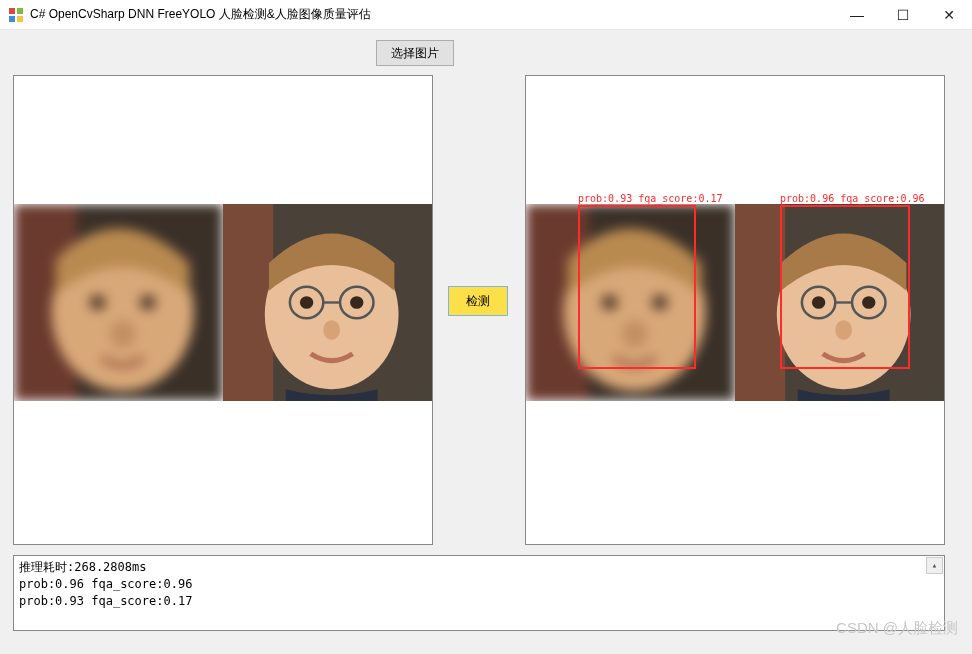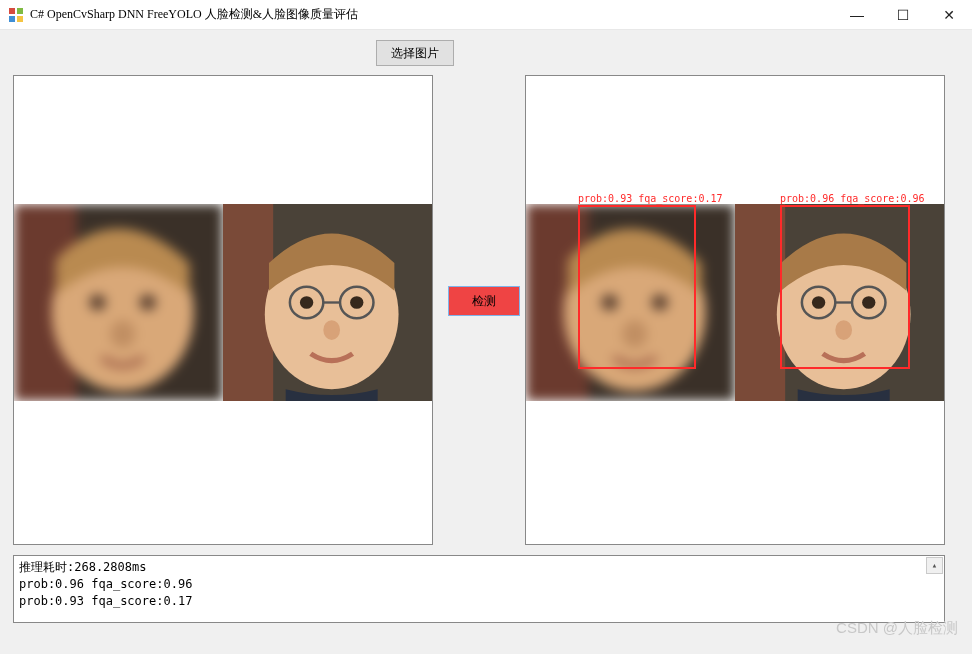--- a/index.html
+++ b/index.html
@@ -18,21 +18,21 @@
       display: flex;
       align-items: center;
       border-bottom: 1px solid #e8e8e8;
     }
     .app-icon {
       width: 16px; height: 16px;
       margin: 0 6px 0 8px;
       display: inline-flex;
     }
     .app-icon svg { width: 16px; height: 16px; }
-    .title-text { flex: 1; font-size: 12px; color: #000; font-family: Liberation Serif, serif; }
+    .title-text { flex: 1; font-size: 12px; color: #000; }
     .win-controls { display: flex; height: 100%; }
     .win-btn {
       width: 46px; height: 100%;
       display: flex; align-items: center; justify-content: center;
       font-size: 14px; color: #222;
       cursor: default;
     }
     .client {
       position: relative;
       background: #f0f0f0;
@@ -48,23 +48,23 @@
     }
     .btn-select {
       position: absolute;
       left: 376px; top: 10px;
       width: 78px; height: 26px;
       padding: 0;
     }
     .btn-detect {
       position: absolute;
       left: 448px; top: 256px;
-      width: 72px; height: 30px;
+      width: 60px; height: 30px;
       padding: 0;
-      background: #ef4444;
+      background: #fde047;
       border: 1px solid #7eb4ea;
     }
     .picbox {
       position: absolute;
       border: 1px solid #888;
       background: #fff;
       overflow: hidden;
     }
     .pic-left  { left: 13px;  top: 45px; width: 420px; height: 470px; }
     .pic-right { left: 525px; top: 45px; width: 420px; height: 470px; }
@@ -92,21 +92,21 @@
       position: absolute;
       color: #ff2a2a;
       font-size: 10px;
       font-family: monospace;
       white-space: nowrap;
     }
 
     .output {
       position: absolute;
       left: 13px; top: 525px;
-      width: 932px; height: 68px;
+      width: 932px; height: 76px;
       border: 1px solid #888;
       background: #fff;
       font-family: "SimSun", monospace;
       font-size: 12px;
       padding: 3px 5px;
       line-height: 1.4;
       white-space: pre;
       overflow: hidden;
     }
     .scroll-up {

